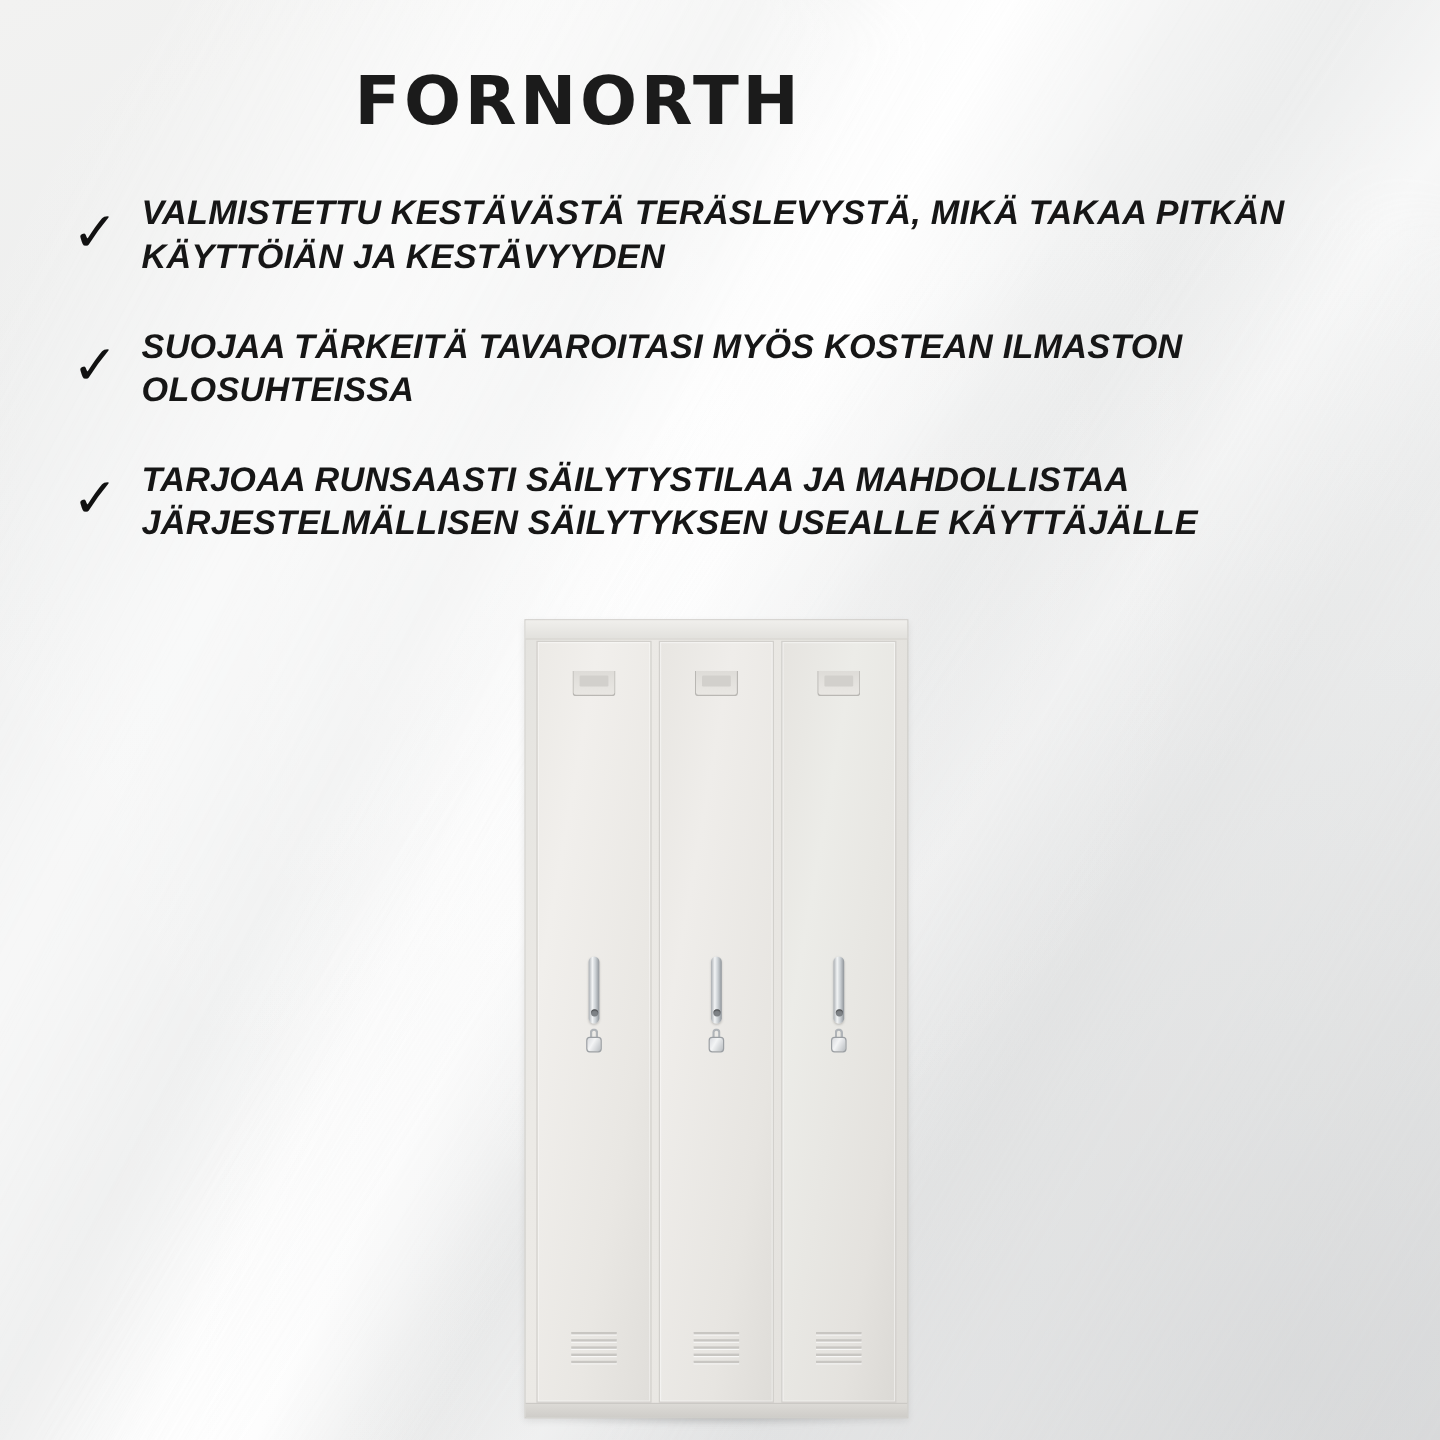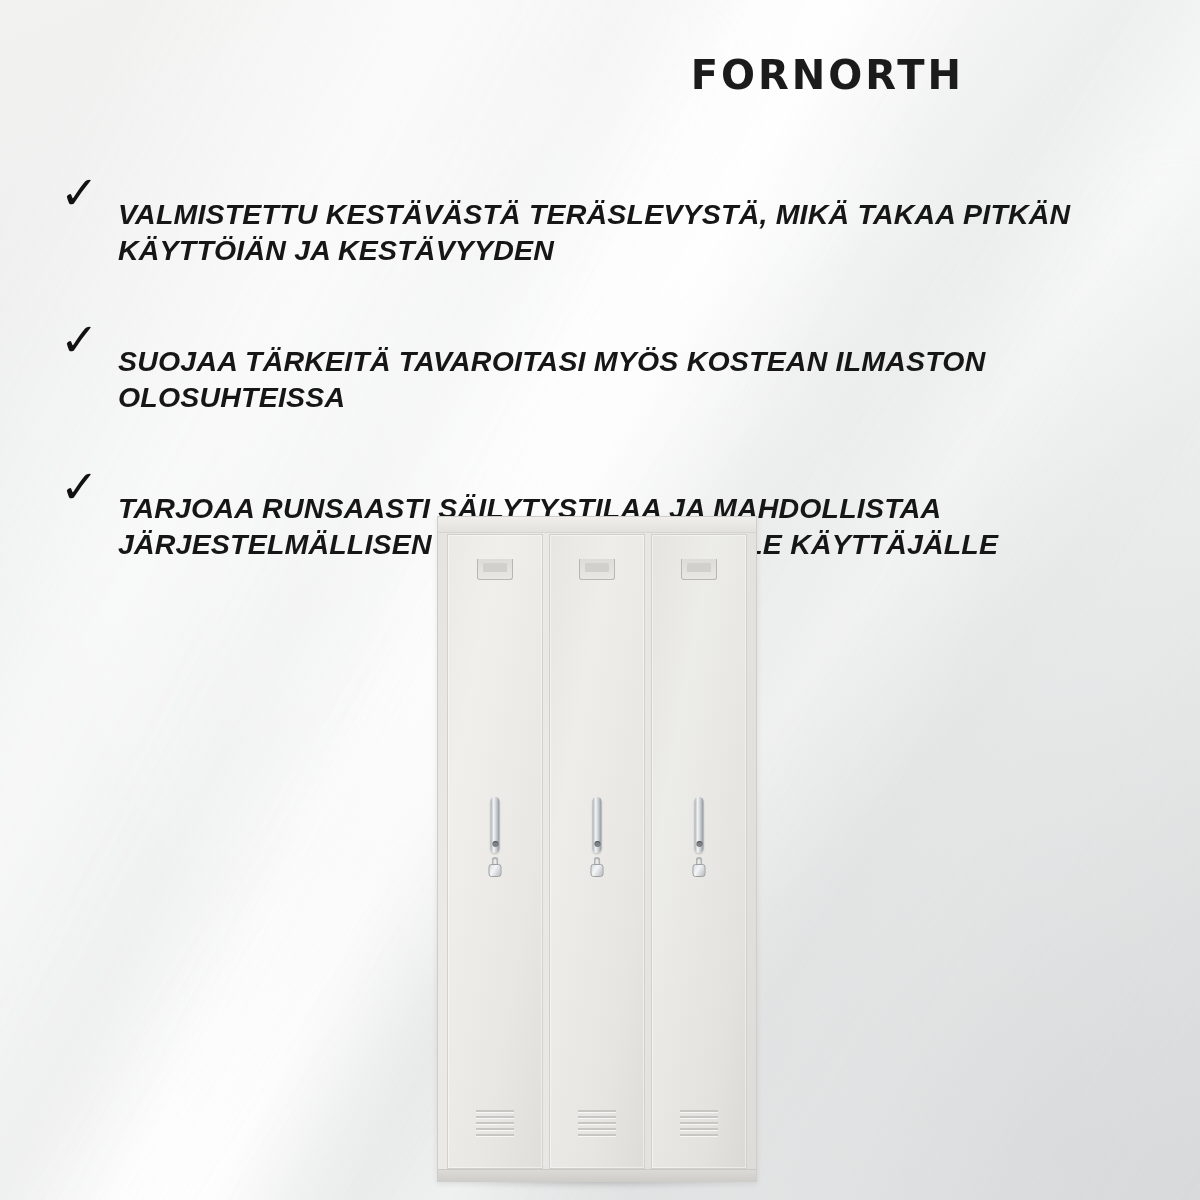--- a/index.html
+++ b/index.html
@@ -65,22 +65,22 @@
     background: radial-gradient(ellipse at 40% 35%, rgba(255,255,255,0.35) 0%, rgba(255,255,255,0) 55%),
                 radial-gradient(ellipse at 90% 95%, rgba(180,182,184,0.25) 0%, rgba(255,255,255,0) 60%);
     pointer-events: none;
   }
 
   .brand {
     position: absolute;
     top: 52px;
     left: 0;
     width: 964px;
-    text-align: right;
-    font-size: 40px;
+    text-align: center;
+    font-size: 56px;
     letter-spacing: 3px;
     font-weight: bold;
     color: #1b1b1b;
     font-family: "DejaVu Sans", sans-serif;
   }
 
   .features {
     position: absolute;
     top: 160px;
     left: 60px;
@@ -105,21 +105,20 @@
   .feature-text {
     flex: 1 1 auto;
     font-size: 28.5px;
     line-height: 1.28;
     font-weight: bold;
     font-style: italic;
     letter-spacing: 0.2px;
     color: #161616;
     font-family: "Liberation Sans", sans-serif;
     text-transform: uppercase;
-    margin-top: 36px;
   }
 
   
   .locker-stage {
     position: absolute;
     left: 437px;
     top: 516px;
     width: 320px;
     height: 666px;
   }

